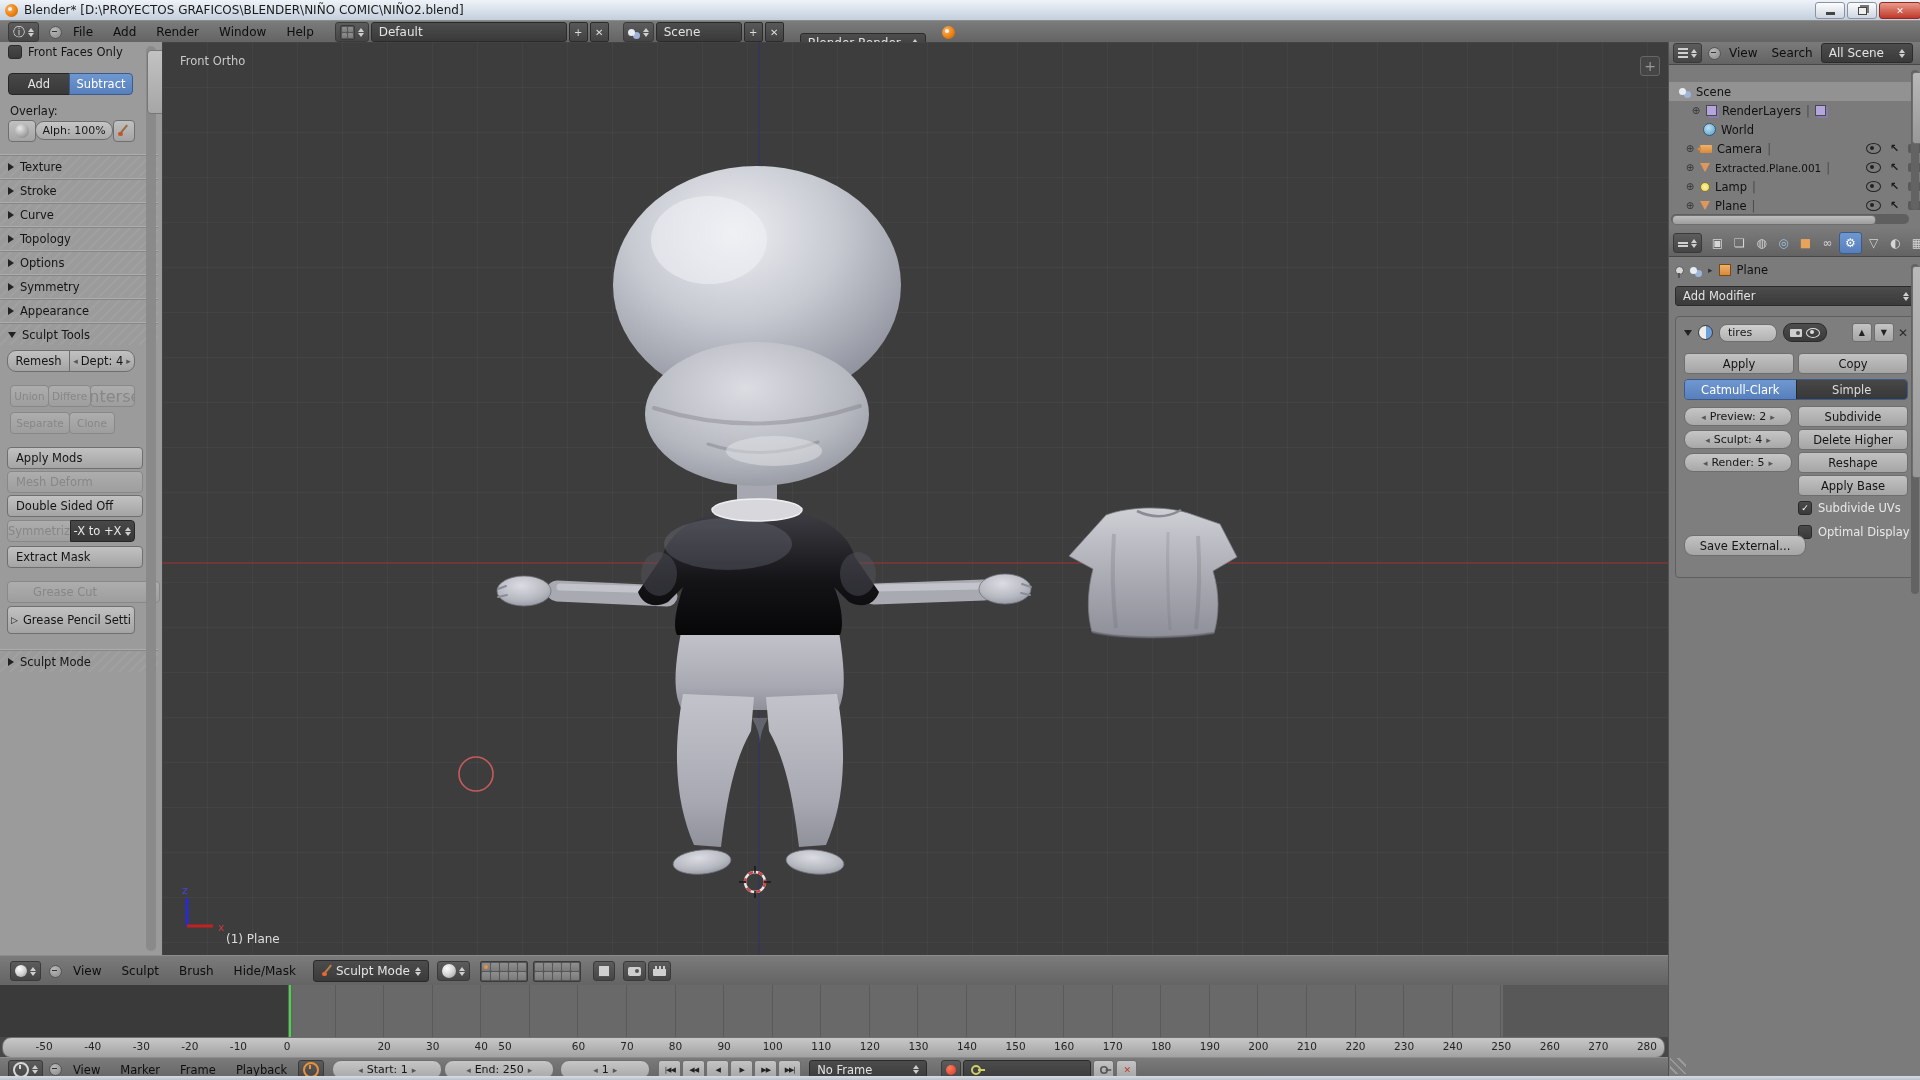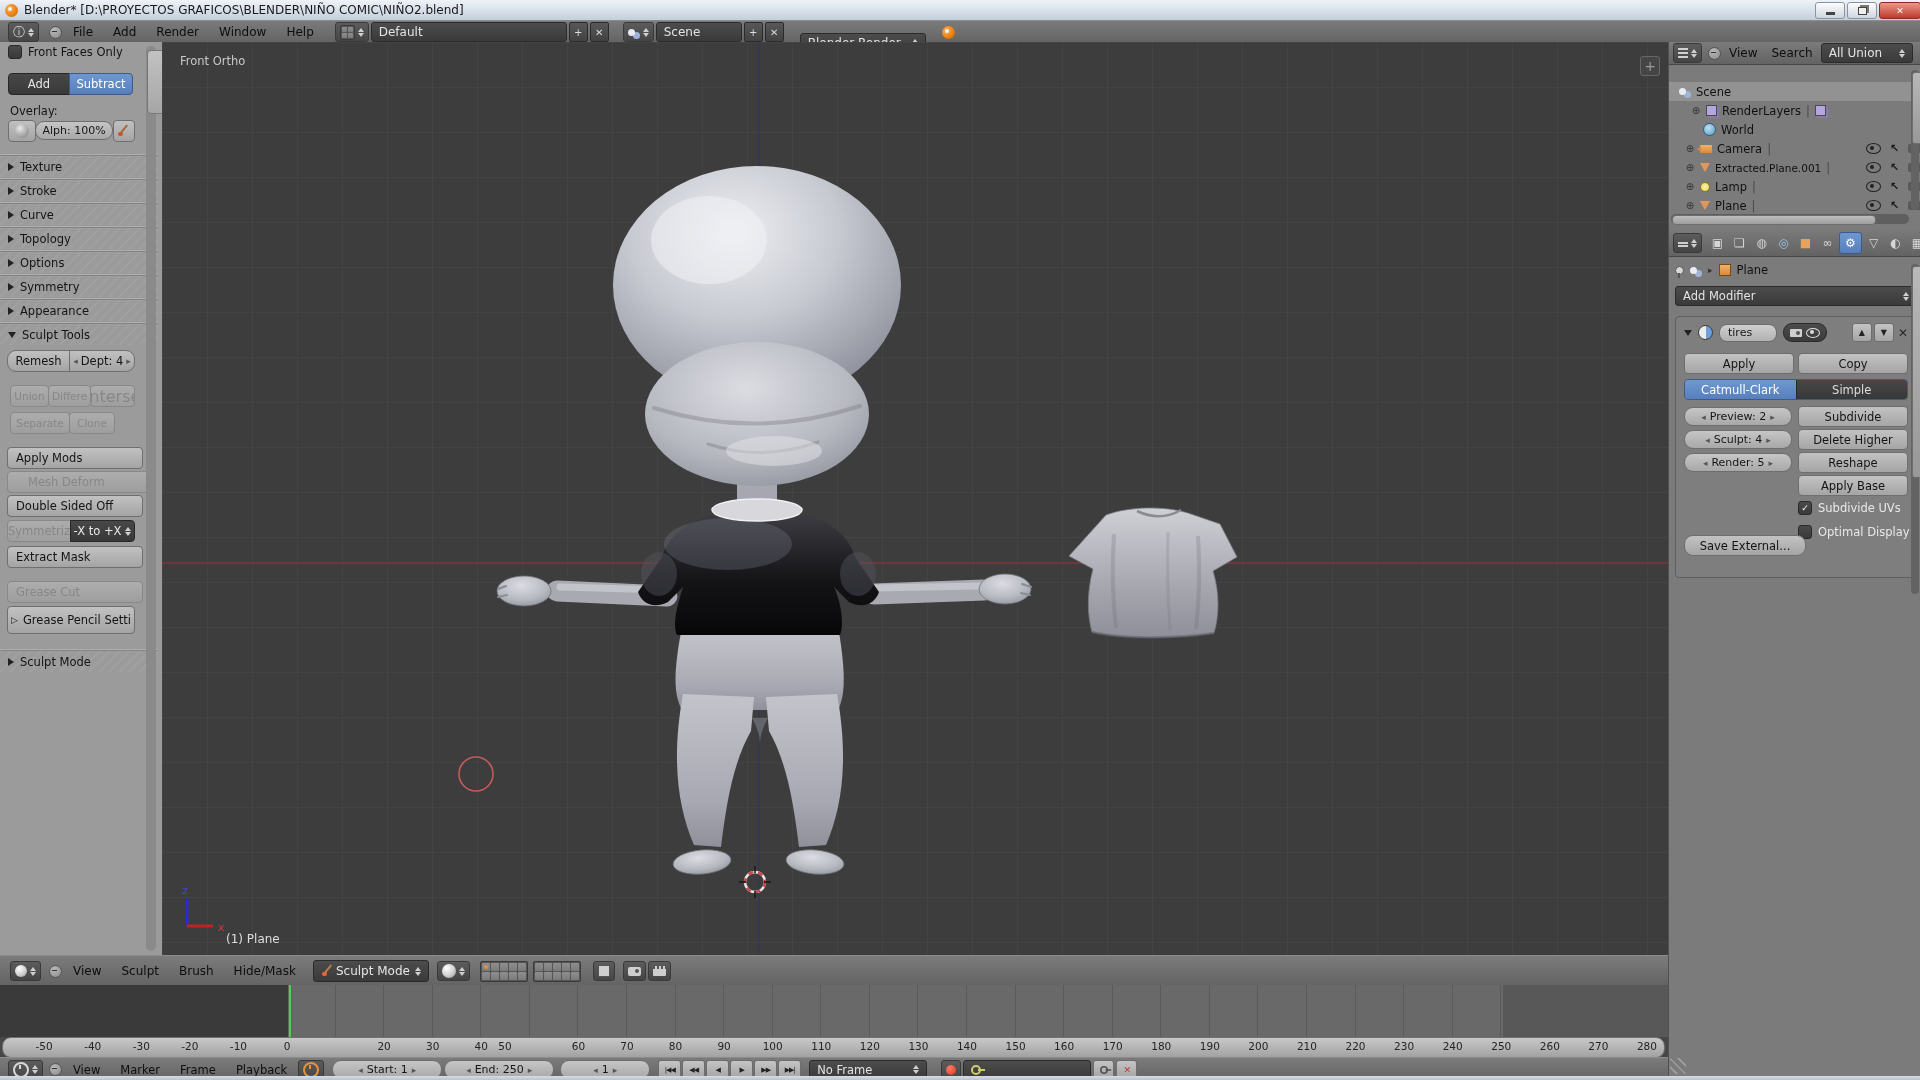--- a/index.html
+++ b/index.html
@@ -278,32 +278,32 @@
     <span class="stepa">◂</span>
     <span>Dept: 4</span>
     <span class="stepa">▸</span>
   </span>
   <span class="tbtn dis" style="left:10px;top:343px;width:37px;font-size:10.5px;">Union</span>
   <span class="tbtn dis" style="left:48px;top:343px;width:41px;font-size:10.5px;">Differe</span>
   <span class="tbtn dis" style="left:90px;top:343px;width:43px;font-size:16px;">Interse</span>
   <span class="tbtn dis" style="left:10px;top:370px;width:58px;font-size:10.5px;">Separate</span>
   <span class="tbtn dis" style="left:69px;top:370px;width:44px;font-size:10.5px;">Clone</span>
   <span class="tbtn" style="left:7px;top:405px;width:126px;justify-content:flex-start;padding-left:8px;">Apply Mods</span>
-  <span class="tbtn dis" style="left:7px;top:429px;width:126px;justify-content:flex-start;padding-left:20px;">Mesh Deform</span>
+  <span class="tbtn dis" style="left:7px;top:429px;width:126px;justify-content:flex-start;padding-left:8px;">Mesh Deform</span>
   <span class="tbtn" style="left:7px;top:453px;width:126px;justify-content:flex-start;padding-left:8px;">Double Sided Off</span>
   <span class="tbtn dis" style="left:7px;top:478px;width:62px;border-radius:4px 0 0 4px;">Symmetriz</span>
   <span class="tbtn darkb" style="left:70px;top:478px;width:63px;border-radius:0 4px 4px 0;gap:4px;">
     <span>-X to +X</span>
     <span class="updown">
         <i class="u"></i>
         <i class="d"></i>
       </span>
   </span>
   <span class="tbtn" style="left:7px;top:504px;width:126px;justify-content:flex-start;padding-left:8px;">Extract Mask</span>
-  <span class="tbtn dis" style="left:7px;top:539px;width:126px;justify-content:flex-start;padding-left:8px;">Grease Cut</span>
+  <span class="tbtn dis" style="left:7px;top:539px;width:126px;justify-content:flex-start;padding-left:25px;">Grease Cut</span>
   <span class="tbtn" style="left:7px;top:564px;width:126px;height:26px;gap:5px;">
     <span class="xsmall">▷</span>
     <span>Grease Pencil Setti</span>
   </span>
   <div class="phead" style="top:608px;">
       <span class="tri-r"></span>
       <span>Sculpt Mode</span>
     </div>
   <div id="shelf-scroll">
       <span class="pill"></span>
@@ -607,21 +607,21 @@
         <span style="display:inline-block;width:10px;height:2px;background:#d0d0d0;box-shadow:0 4px 0 #d0d0d0,0 -4px 0 #d0d0d0;"></span>
         <span class="updown">
             <i class="u"></i>
             <i class="d"></i>
           </span>
       </span>
       <span class="hcirc" style="margin-left:4px;"></span>
       <span class="hmenu" style="padding:0 6px;">View</span>
       <span class="hmenu" style="padding:0 6px;">Search</span>
       <span class="fdark" style="width:76px;justify-content:space-between;">
-        <span>All Union</span>
+        <span>All Scene</span>
         <span class="updown">
             <i class="u"></i>
             <i class="d"></i>
           </span>
       </span>
     </div>
     <div class="orow sel" style="top:40px;padding-left:10px;">
       <span class="i-scene"></span>
       <span>Scene</span>
     </div>

